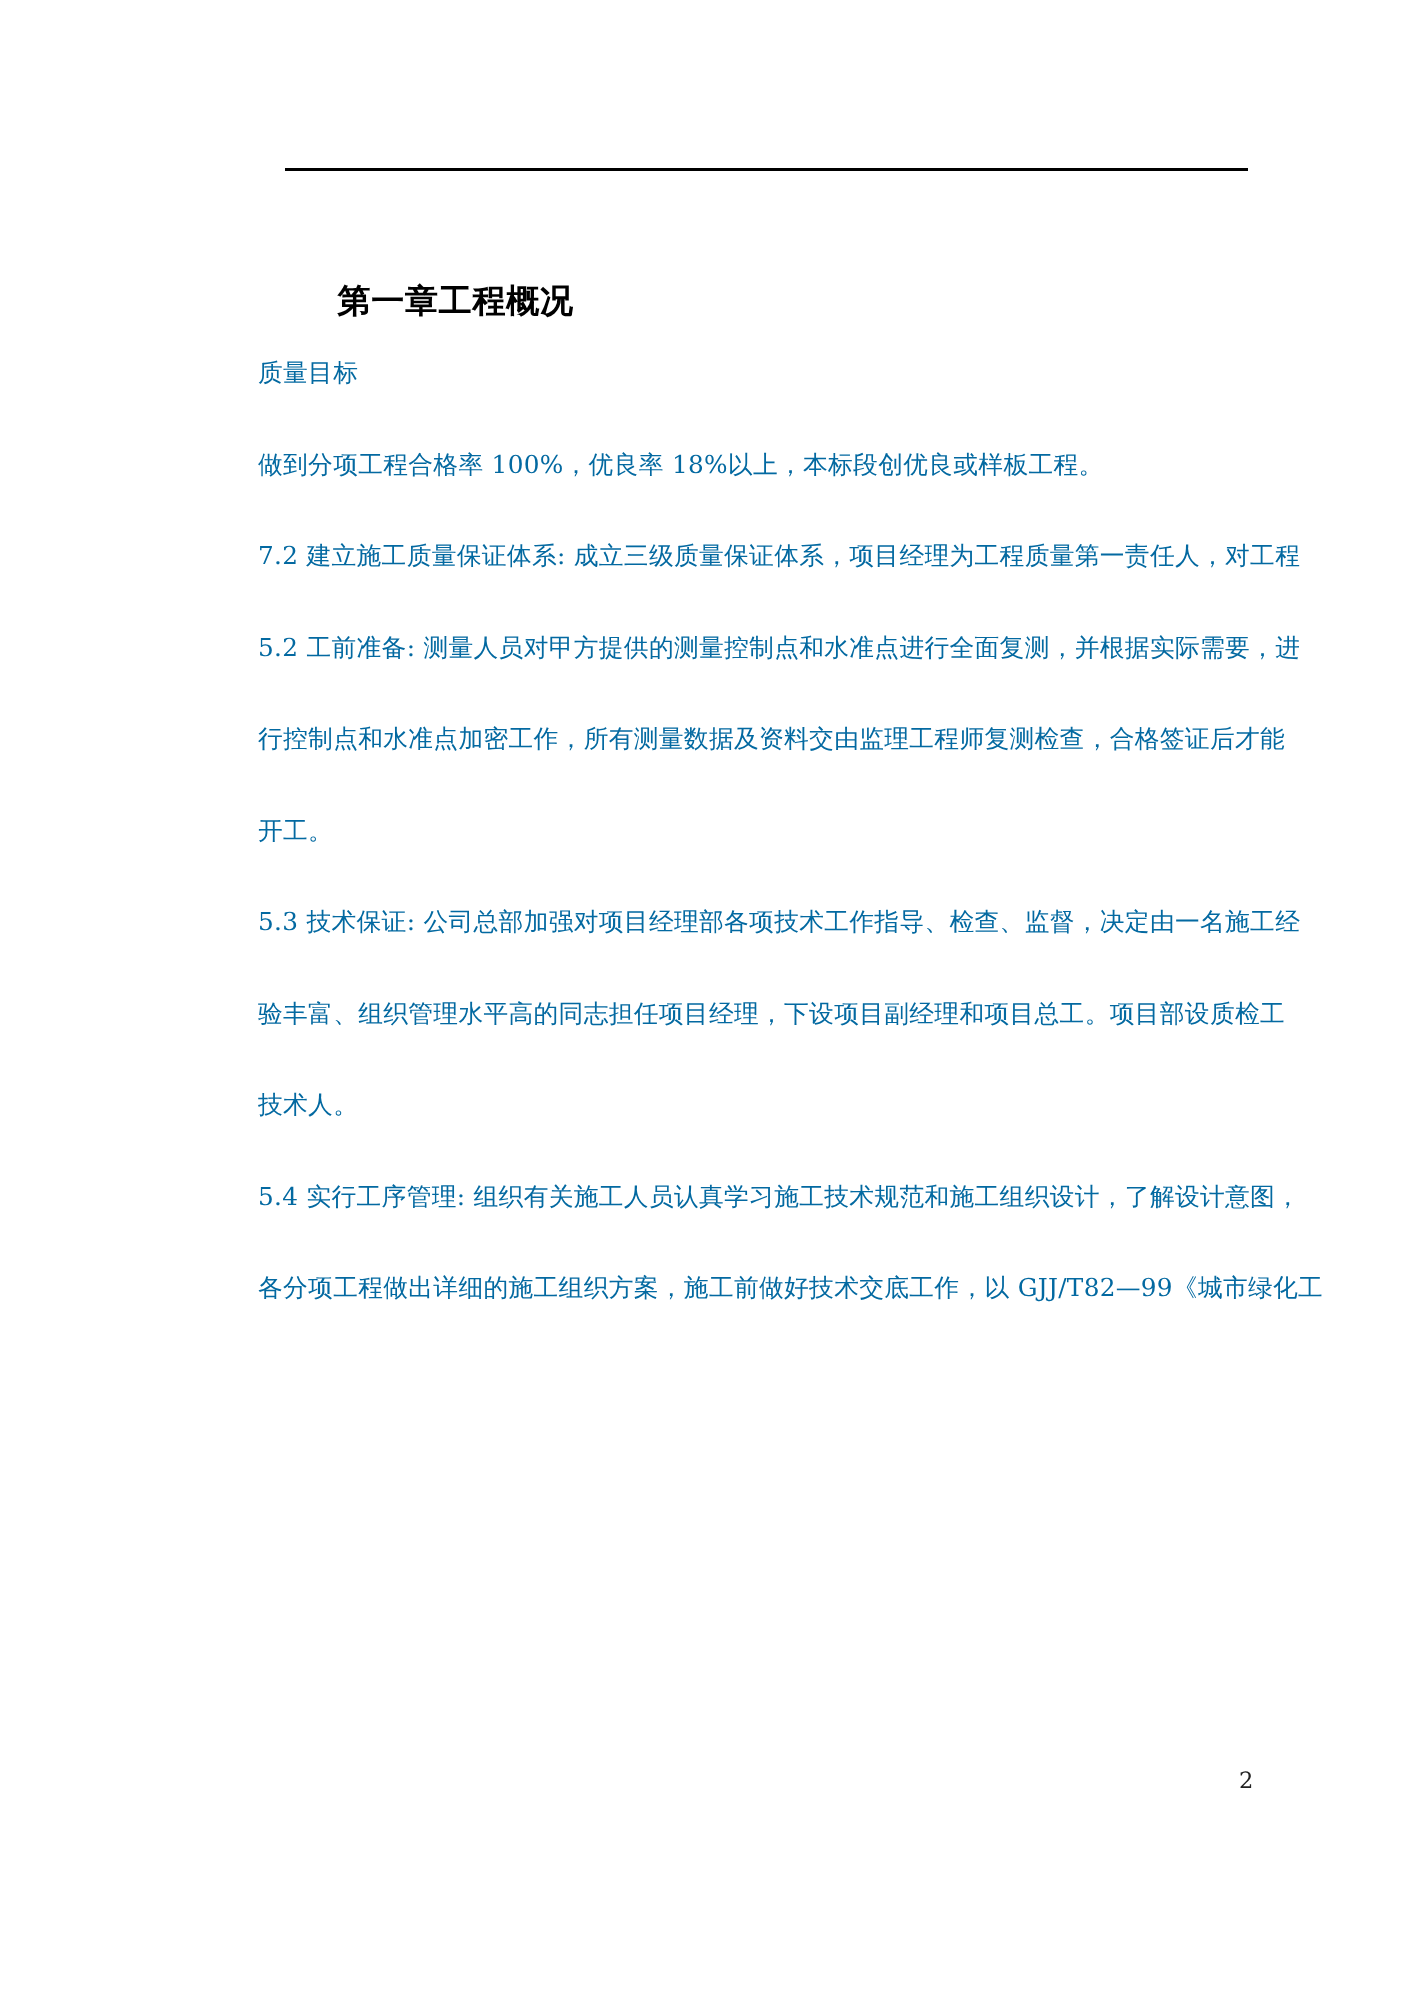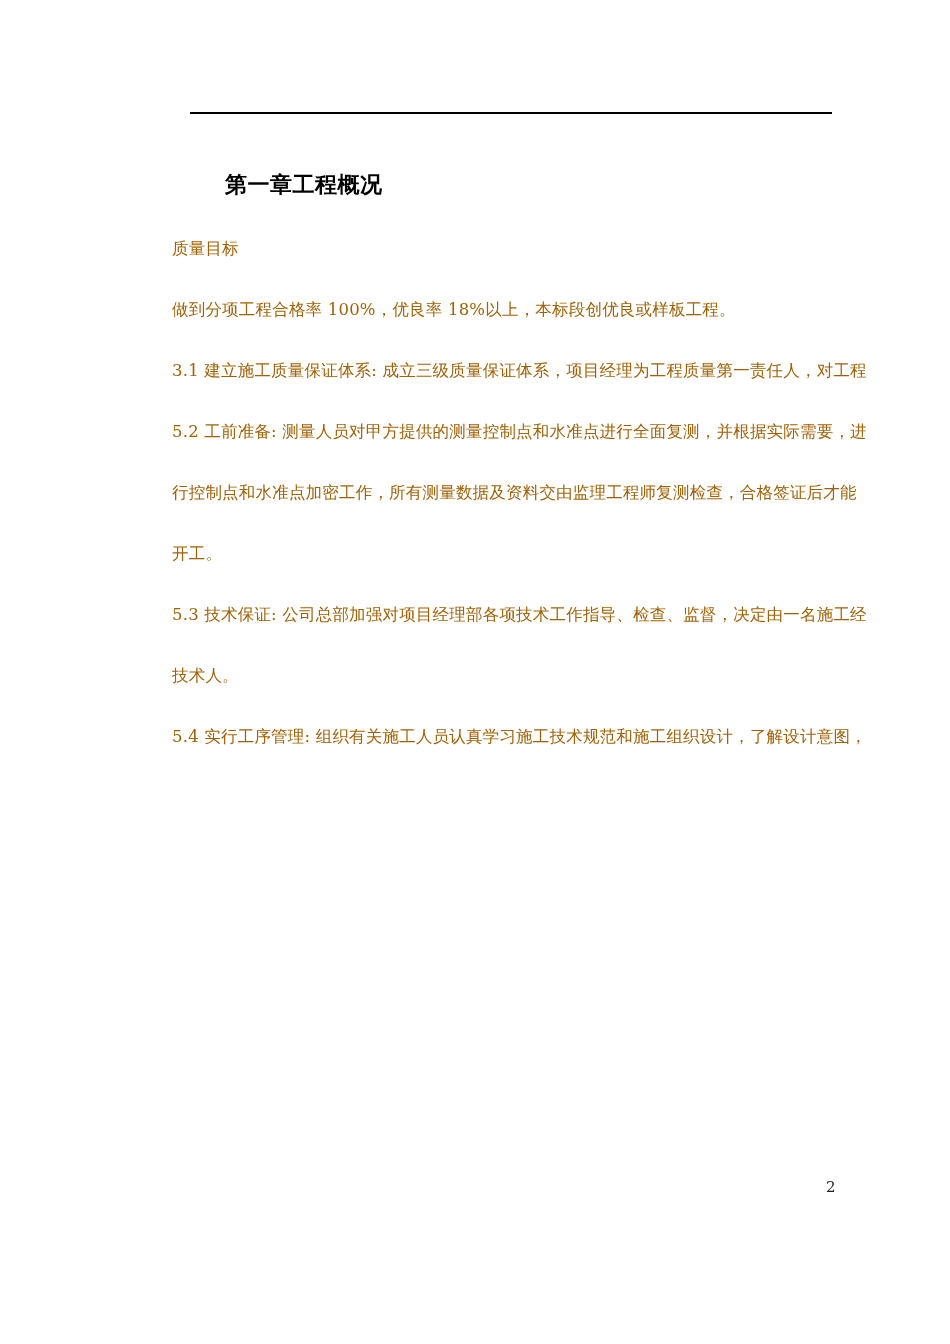--- a/index.html
+++ b/index.html
@@ -16,59 +16,61 @@
     background: #ffffff;
   }
   .header-rule {
     position: absolute;
     left: 190px; top: 112px;
     width: 642px; height: 0;
     border-top: 2px solid #000;
   }
   .heading {
     position: absolute;
-    left: 225px; top: 170px;
+    left: 225px; top: 186px;
     font-family: "Liberation Sans", "DejaVu Sans", sans-serif;
     font-weight: bold;
     font-size: 22px;
     letter-spacing: 0.5px;
     color: #000;
     white-space: pre;
   }
   .body-text {
     position: absolute;
     left: 172px; top: 218px;
     width: 700px;
   }
   .line {
     height: 61px;
     line-height: 61px;
     font-size: 16.5px;
     letter-spacing: 0.2px;
     white-space: pre;
-    color: #a16207;
+    color: #0369a1;
   }
   .page-number {
     position: absolute;
     left: 826px; top: 1178px;
     font-size: 15px;
     color: #222;
   }
 </style>
 </head>
 <body>
 
 <div class="page">
   <div class="header-rule"></div>
   <div class="heading">第一章工程概况</div>
   <div class="body-text">
       <div class="line">质量目标</div>
       <div class="line">做到分项工程合格率 100%，优良率 18%以上，本标段创优良或样板工程。</div>
-      <div class="line">3.1 建立施工质量保证体系: 成立三级质量保证体系，项目经理为工程质量第一责任人，对工程</div>
+      <div class="line">7.2 建立施工质量保证体系: 成立三级质量保证体系，项目经理为工程质量第一责任人，对工程</div>
       <div class="line">5.2 工前准备: 测量人员对甲方提供的测量控制点和水准点进行全面复测，并根据实际需要，进</div>
       <div class="line">行控制点和水准点加密工作，所有测量数据及资料交由监理工程师复测检查，合格签证后才能</div>
       <div class="line">开工。</div>
       <div class="line">5.3 技术保证: 公司总部加强对项目经理部各项技术工作指导、检查、监督，决定由一名施工经</div>
+      <div class="line">验丰富、组织管理水平高的同志担任项目经理，下设项目副经理和项目总工。项目部设质检工</div>
       <div class="line">技术人。</div>
       <div class="line">5.4 实行工序管理: 组织有关施工人员认真学习施工技术规范和施工组织设计，了解设计意图，</div>
+      <div class="line">各分项工程做出详细的施工组织方案，施工前做好技术交底工作，以 GJJ/T82—99《城市绿化工</div>
     </div>
   <div class="page-number">2</div>
 </div>
 
 </body></html>

